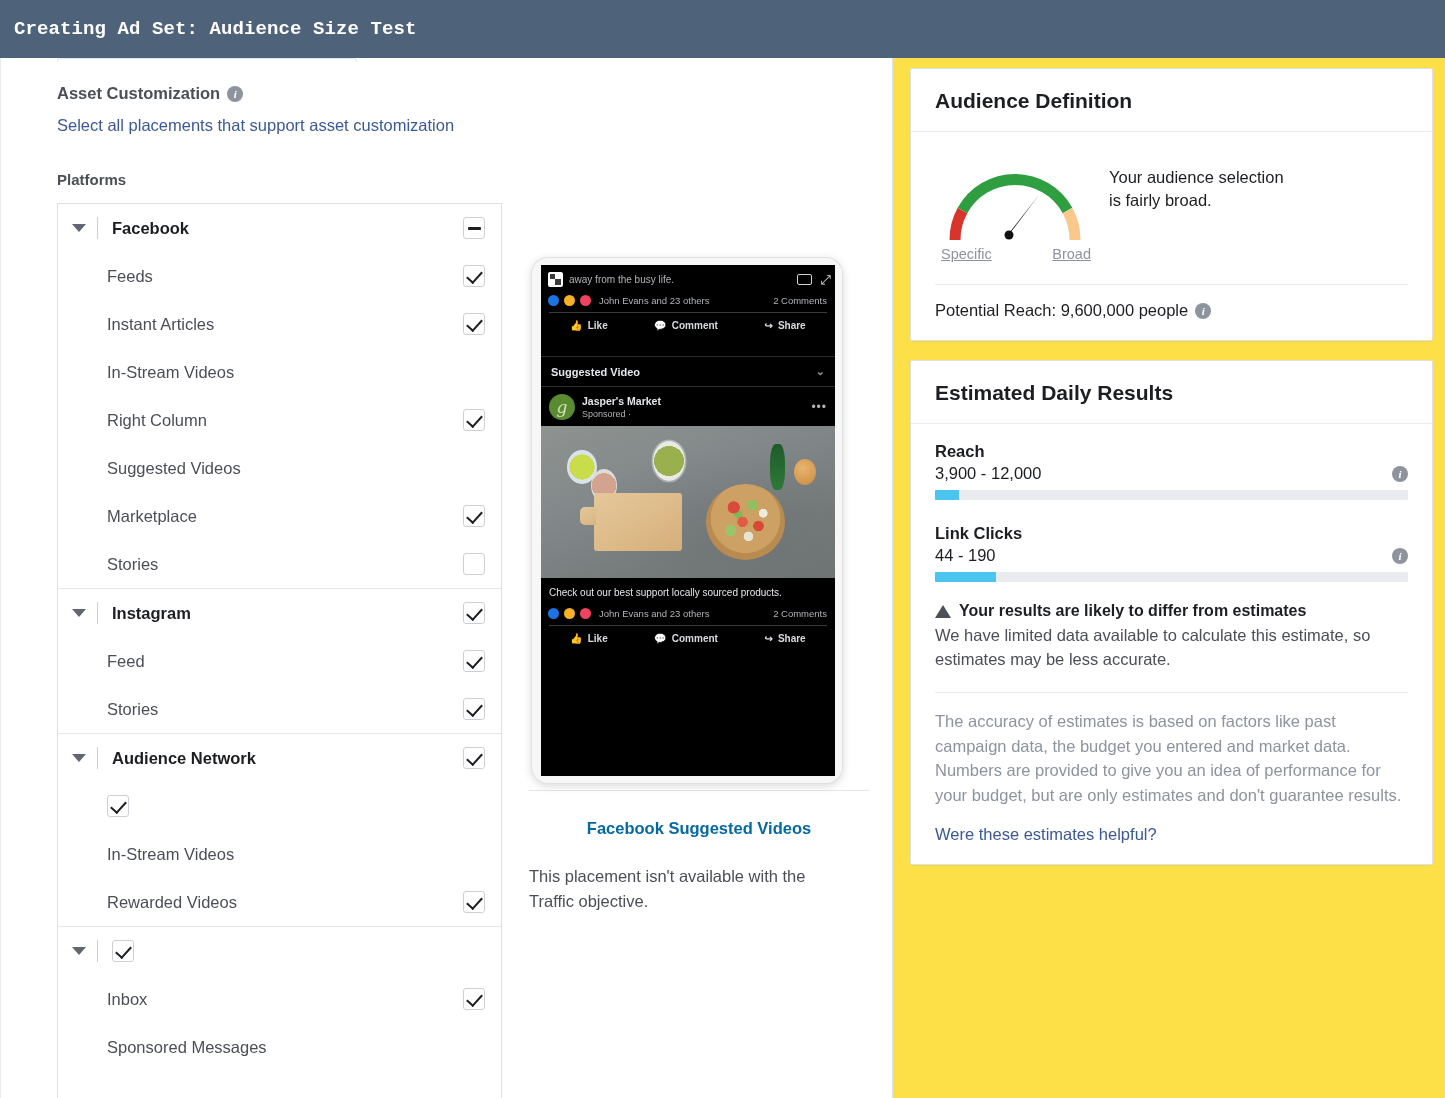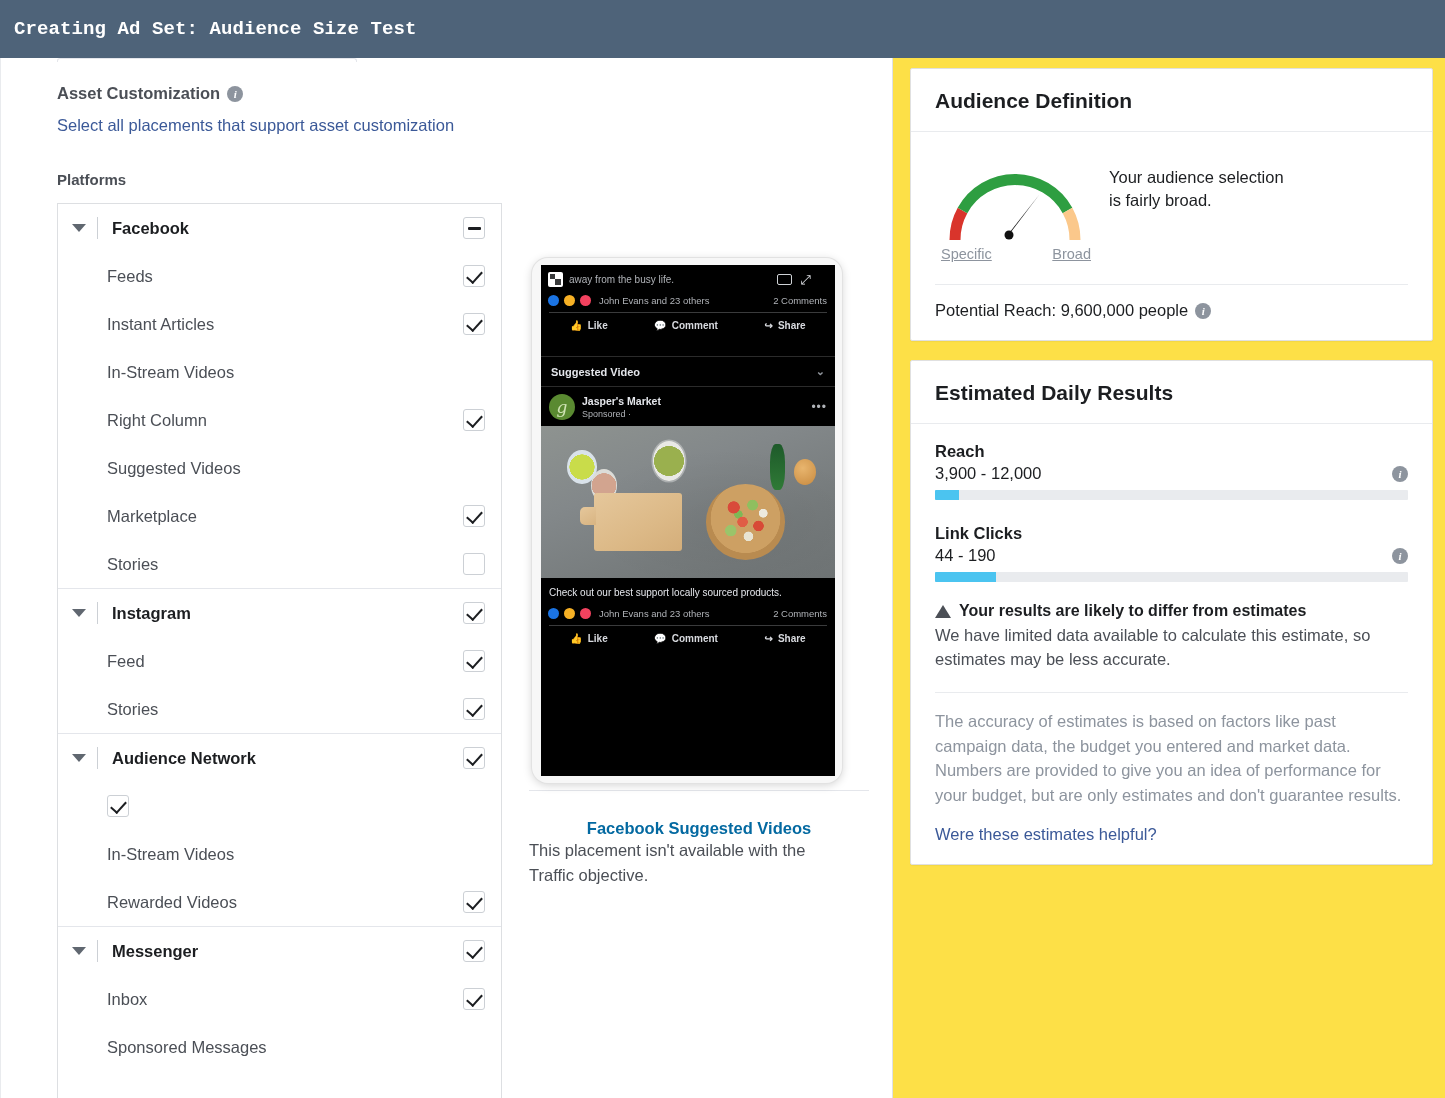--- a/index.html
+++ b/index.html
@@ -91,21 +91,21 @@
   #preview{ position:absolute; left:529px; top:145px; width:340px; }
   #phone{
     position:relative; width:310px; height:525px; margin:55px 0 0 3px;
     background:#f7f7f7; border-radius:16px;
     box-shadow:0 0 0 1px #e2e2e2, 0 2px 10px rgba(0,0,0,.18);
     padding:7px 7px 7px 9px; overflow:hidden;
   }
   #screen{ width:100%; height:100%; background:#000000; overflow:hidden; position:relative;
            font-size:9.5px; color:#e4e6eb; }
   .s-row{ display:flex; align-items:center; }
-  .topline{ padding:7px 24px 5px 7px; gap:6px; }
+  .topline{ padding:7px 4px 5px 7px; gap:6px; }
   .ph-ico{ width:15px;height:15px;background:#ffffff;border-radius:2px;flex:none;position:relative;}
   .ph-ico::before{content:"";position:absolute;left:2px;top:2px;width:5px;height:5px;background:#3a3b3c;}
   .ph-ico::after{content:"";position:absolute;right:2px;bottom:2px;width:6px;height:6px;background:#3a3b3c;}
   .tl-text{ flex:1; color:#b0b3b8; font-size:10px; }
   .tv{ width:15px;height:11px;border:1.6px solid #cfd2d6;border-radius:2px;margin-right:3px;}
   .expand{ font-size:13px;color:#e4e6eb;line-height:1;}
   .reactrow{ padding:3px 8px 6px 7px; gap:5px;}
   .rx{ width:11px;height:11px;border-radius:50%;flex:none;}
   .rx.like{background:#1b74e4;} .rx.wow{background:#f7b125;} .rx.love{background:#f3425f;}
   .rx-text{ margin-left:3px; color:#b0b3b8; font-size:9.5px; flex:1;}
@@ -157,21 +157,21 @@
   .oil{ position:absolute; left:9%; top:16%; width:10%; height:22%; border-radius:50%;
           background:radial-gradient(circle at 50% 50%, #c9dc4a 0 55%, #d9e2ea 56% 100%);}
   .cuke{ position:absolute; left:78%; top:12%; width:5%; height:30%; border-radius:40%;
           background:linear-gradient(180deg,#1e5a2a,#2f7a36);}
   .onion{ position:absolute; left:86%; top:22%; width:7.5%; height:17%; border-radius:50%;
           background:radial-gradient(circle at 40% 35%, #e8b56e, #c88a3f);}
   .adtext{ padding:9px 8px 7px; font-size:10px; color:#e4e6eb;}
 
   .prev-sep{ border-top:1px solid #e4e6eb; margin-top:7px; }
   #prev-title{ text-align:center; font-size:16.5px; font-weight:bold; color:#0369a1; margin-top:28px;}
-  #prev-desc{ font-size:16.5px; color:#4b4f56; line-height:1.5; width:318px;}
+  #prev-desc{ font-size:16.5px; color:#4b4f56; margin-top:26px; line-height:1.5; width:318px;}
 
   
   #rail{ flex:1; background:#fde047; padding:10px 12px 16px 17px; }
   .card{ background:#ffffff; border:1px solid #e0e0e0; border-radius:2px;
          box-shadow:0 1px 1px rgba(0,0,0,.04); margin-bottom:19px;}
   .card-h{ font-size:21px; font-weight:bold; color:#1c1e21; padding:20px 24px 18px;
            border-bottom:1px solid #e9ebee;}
   .card-b{ padding:18px 24px 20px; }
 
   .gauge-wrap{ display:flex; align-items:flex-start; gap:14px; }
@@ -290,21 +290,20 @@
           </div>
           <div class="prow">
             <span class="pname">Rewarded Videos</span>
             <span class="cb checked"></span>
           </div>
         </div>
         <div class="group">
           <div class="grow">
             <span class="caret"></span>
             <span class="vbar"></span>
-            <span class="gname">Messenger</span>
             <span class="cb checked"></span>
           </div>
           <div class="prow">
             <span class="pname">Inbox</span>
             <span class="cb checked"></span>
           </div>
           <div class="prow">
             <span class="pname">Sponsored Messages</span>
             <span class="cb none"></span>
           </div>

